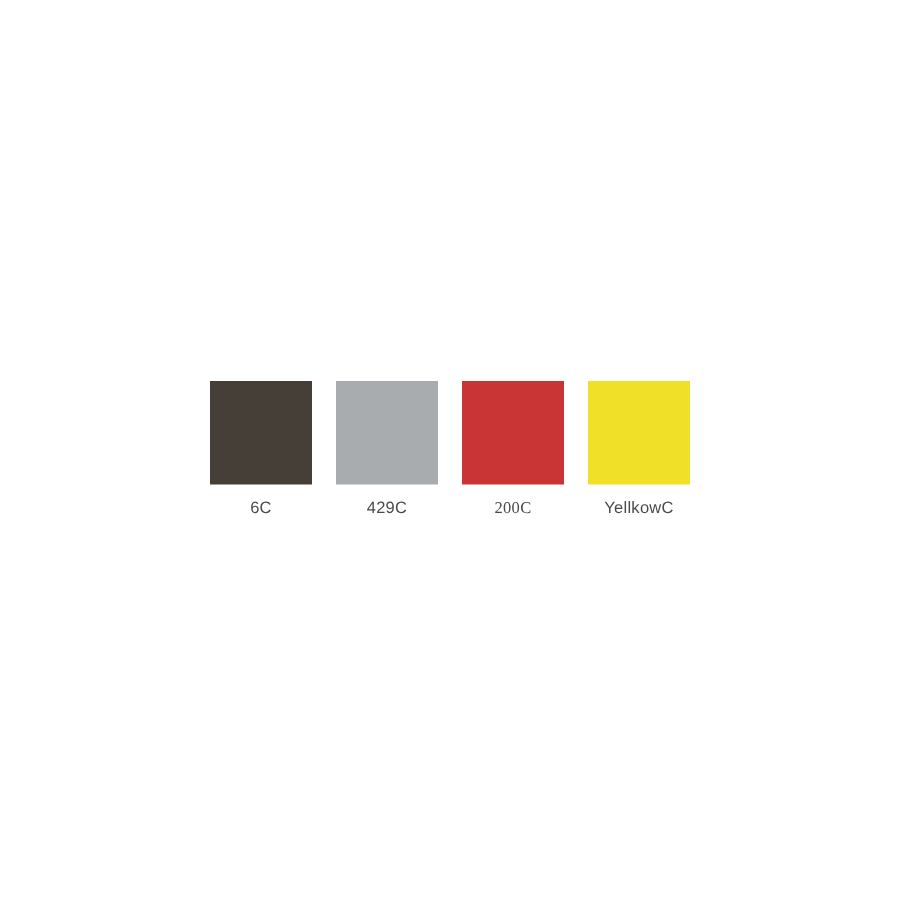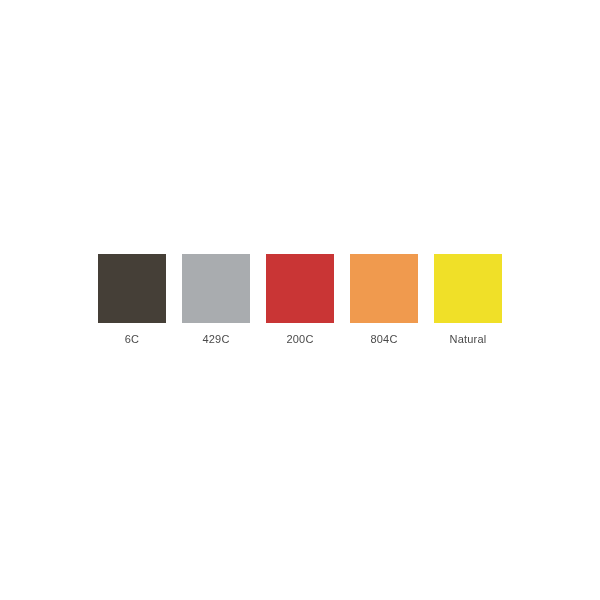--- a/index.html
+++ b/index.html
@@ -74,24 +74,20 @@
       <div class="swatch-cell">
         <div class="swatch-chip" style="background-color: rgb(69, 63, 55);"></div>
         <div class="swatch-label" style="color: rgb(74, 74, 74);">6C</div>
       </div>
       <div class="swatch-cell">
         <div class="swatch-chip" style="background-color: rgb(169, 172, 175);"></div>
         <div class="swatch-label" style="color: rgb(74, 74, 74);">429C</div>
       </div>
       <div class="swatch-cell">
         <div class="swatch-chip" style="background-color: rgb(201, 53, 53);"></div>
-        <div class="swatch-label" style="color: rgb(74, 74, 74);">200C</div>
-      </div>
-      <div class="swatch-cell">
-        <div class="swatch-chip" style="background-color: rgb(240, 154, 78);"></div>
-        <div class="swatch-label" style="color: rgb(74, 74, 74);">804C</div>
+        <div class="swatch-label" style="color: rgb(74, 74, 74); font-family: Liberation Serif, serif;">200C</div>
       </div>
       <div class="swatch-cell">
         <div class="swatch-chip" style="background-color: rgb(240, 224, 40);"></div>
-        <div class="swatch-label" style="color: rgb(74, 74, 74);">Natural</div>
+        <div class="swatch-label" style="color: rgb(74, 74, 74);">YellkowC</div>
       </div>
     </div>
 </div>
 
 </body></html>

